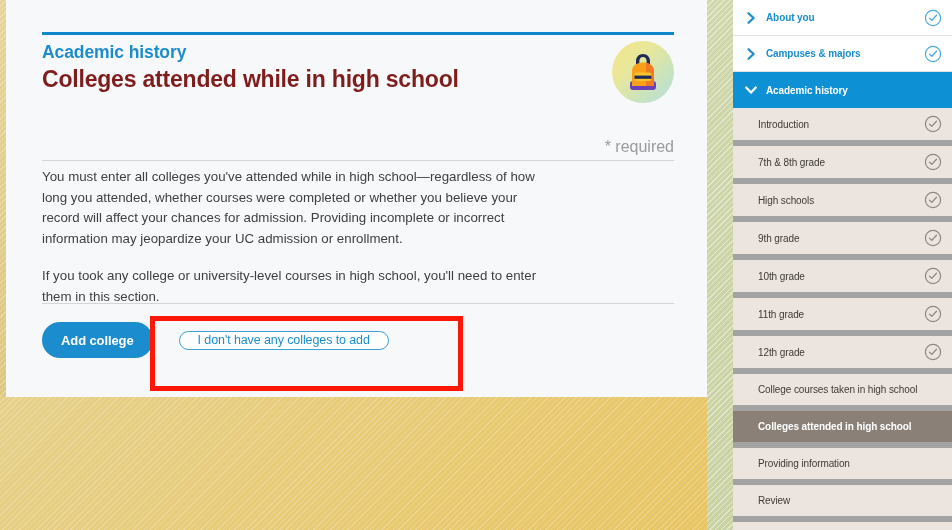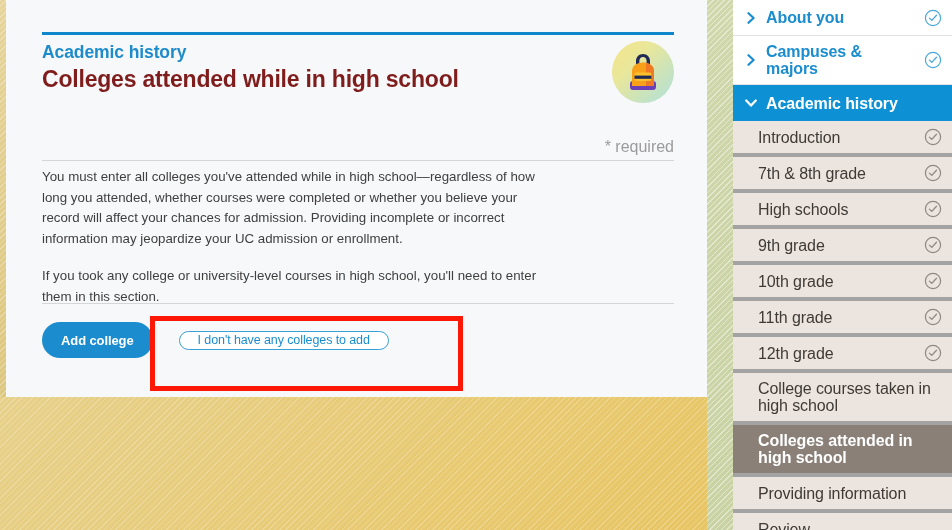--- a/index.html
+++ b/index.html
@@ -207,21 +207,21 @@
     z-index: 4;
     overflow: hidden;
   }
 
   .nav-row {
     display: flex;
     align-items: center;
     min-height: 36px;
     padding: 7px 10px 7px 11px;
     border-bottom: 1px solid #dcd4cd;
-    font-size: 16px;
+    font-size: 10px;
     position: relative;
   }
 
   .nav-row.section {
     background: #ffffff;
     border-bottom: 1px solid #e2e2e2;
     color: #1b8dcf;
     font-weight: bold;
   }
 
@@ -229,21 +229,21 @@
     background: #0e91d4;
     color: #ffffff;
     font-weight: bold;
     border-bottom: none;
   }
 
   .nav-row.sub {
     background: #ece5df;
     color: #3f3a36;
     padding-left: 25px;
-    border-bottom: 4px solid #a3a3a3;
+    border-bottom: 6px solid #a3a3a3;
   }
 
   .nav-row.sub.active {
     background: #8a8078;
     color: #ffffff;
     font-weight: bold;
   }
 
   .chev {
     width: 14px;

